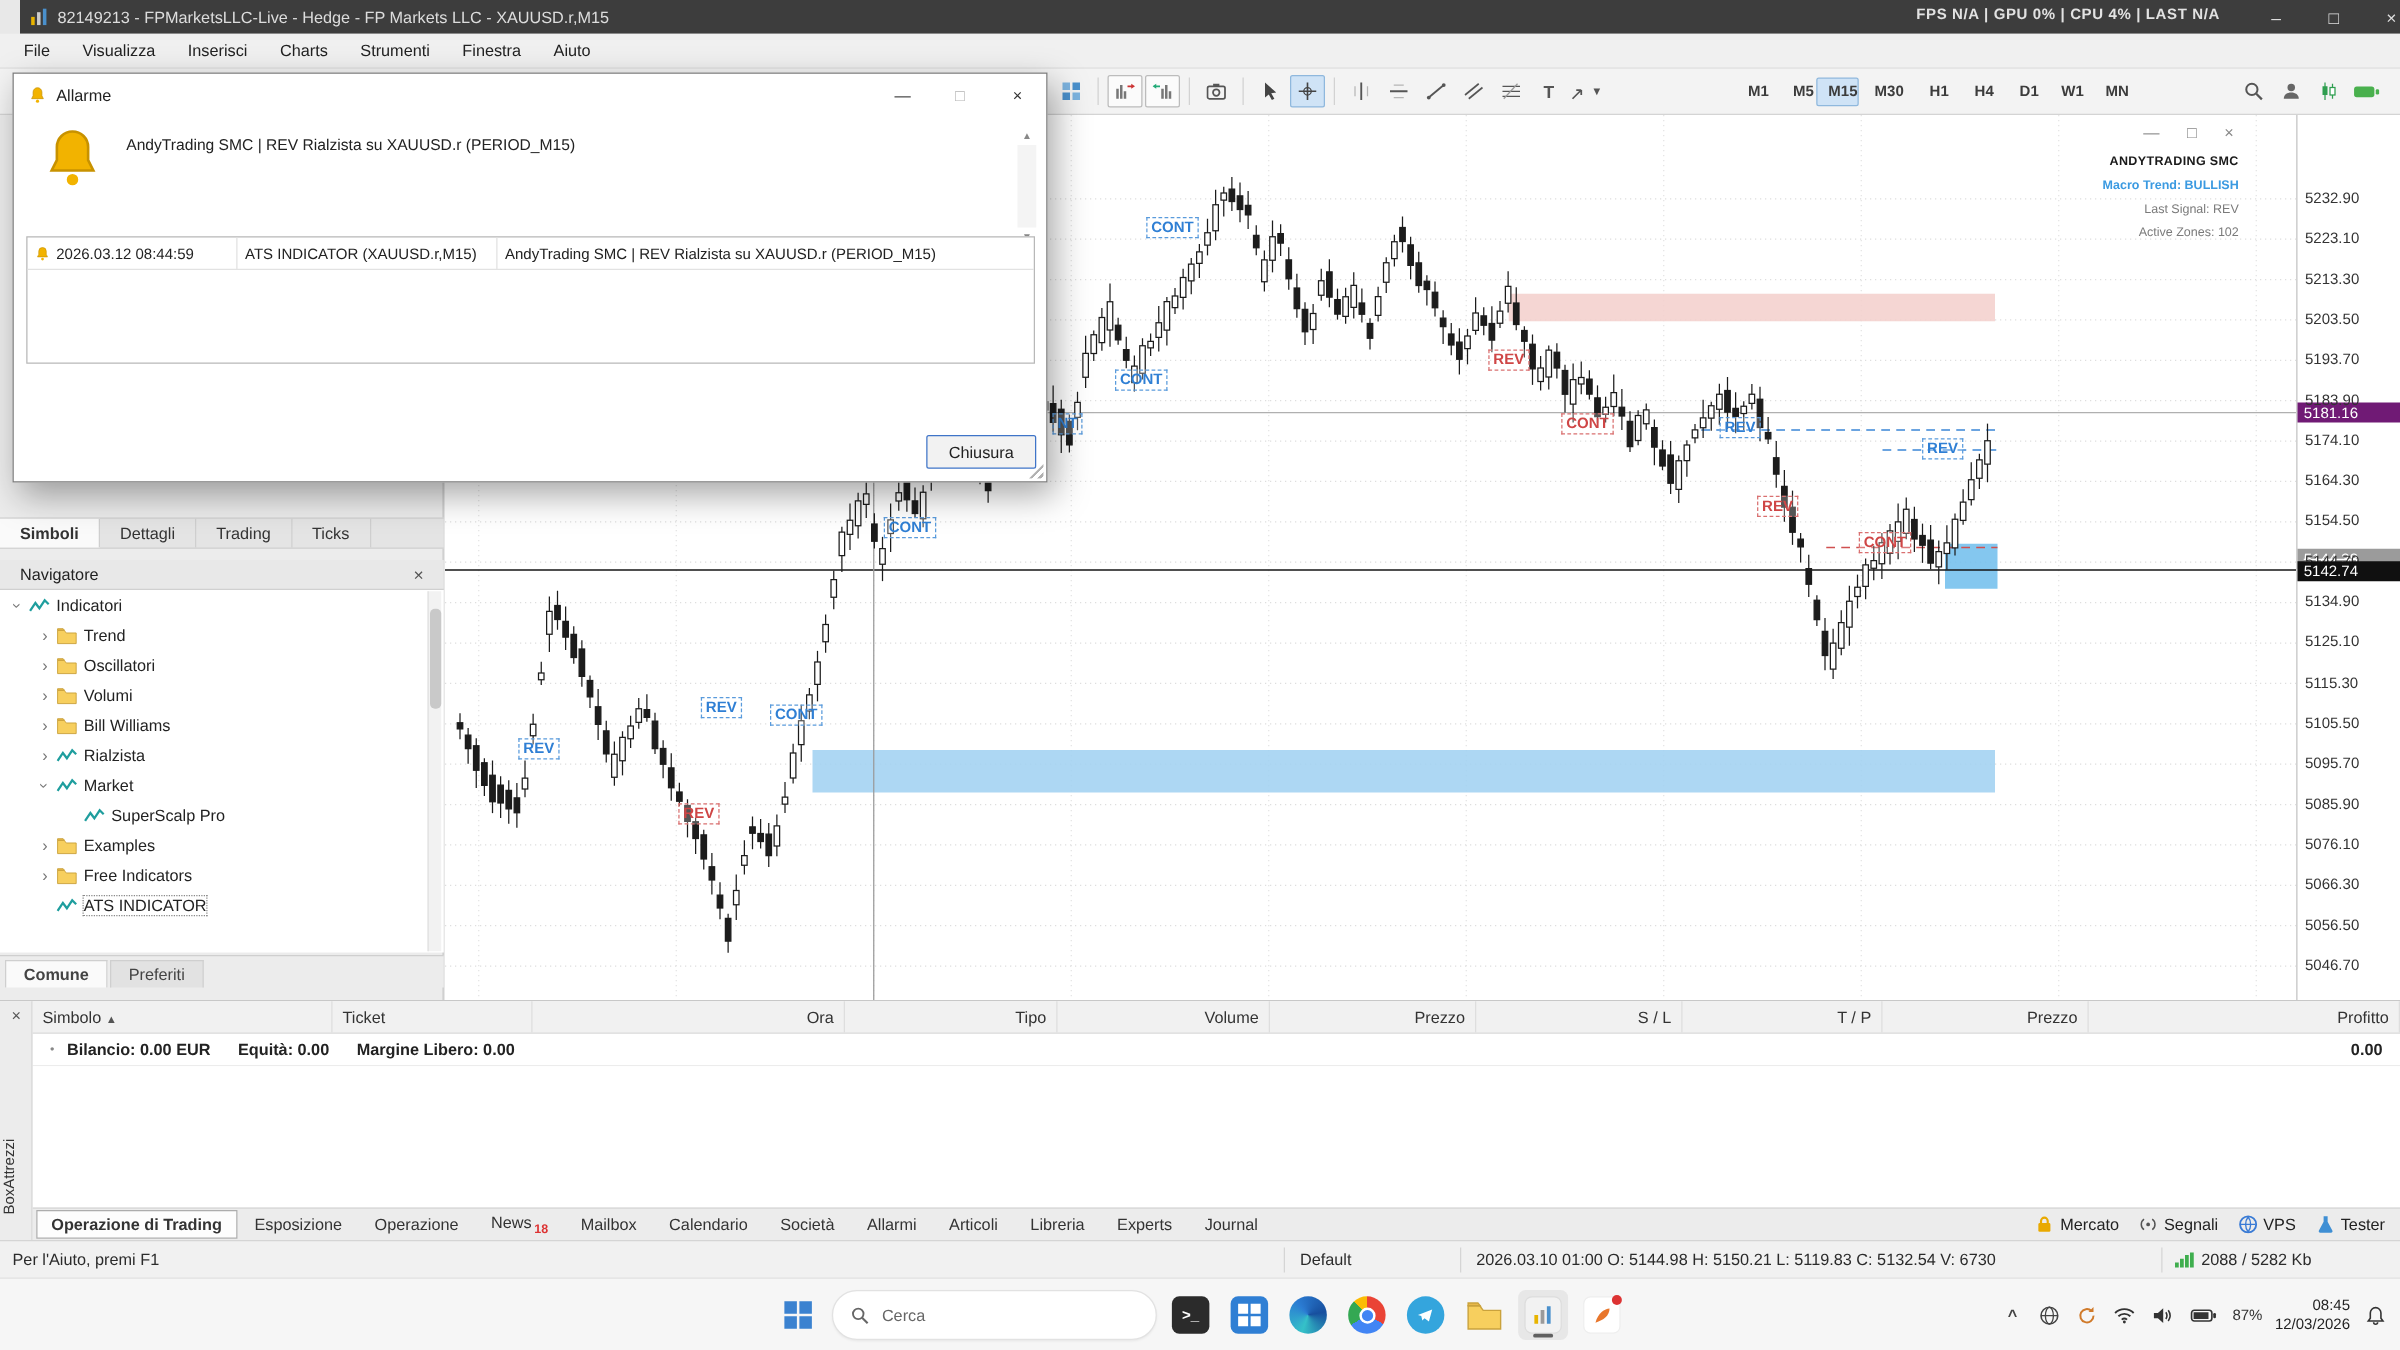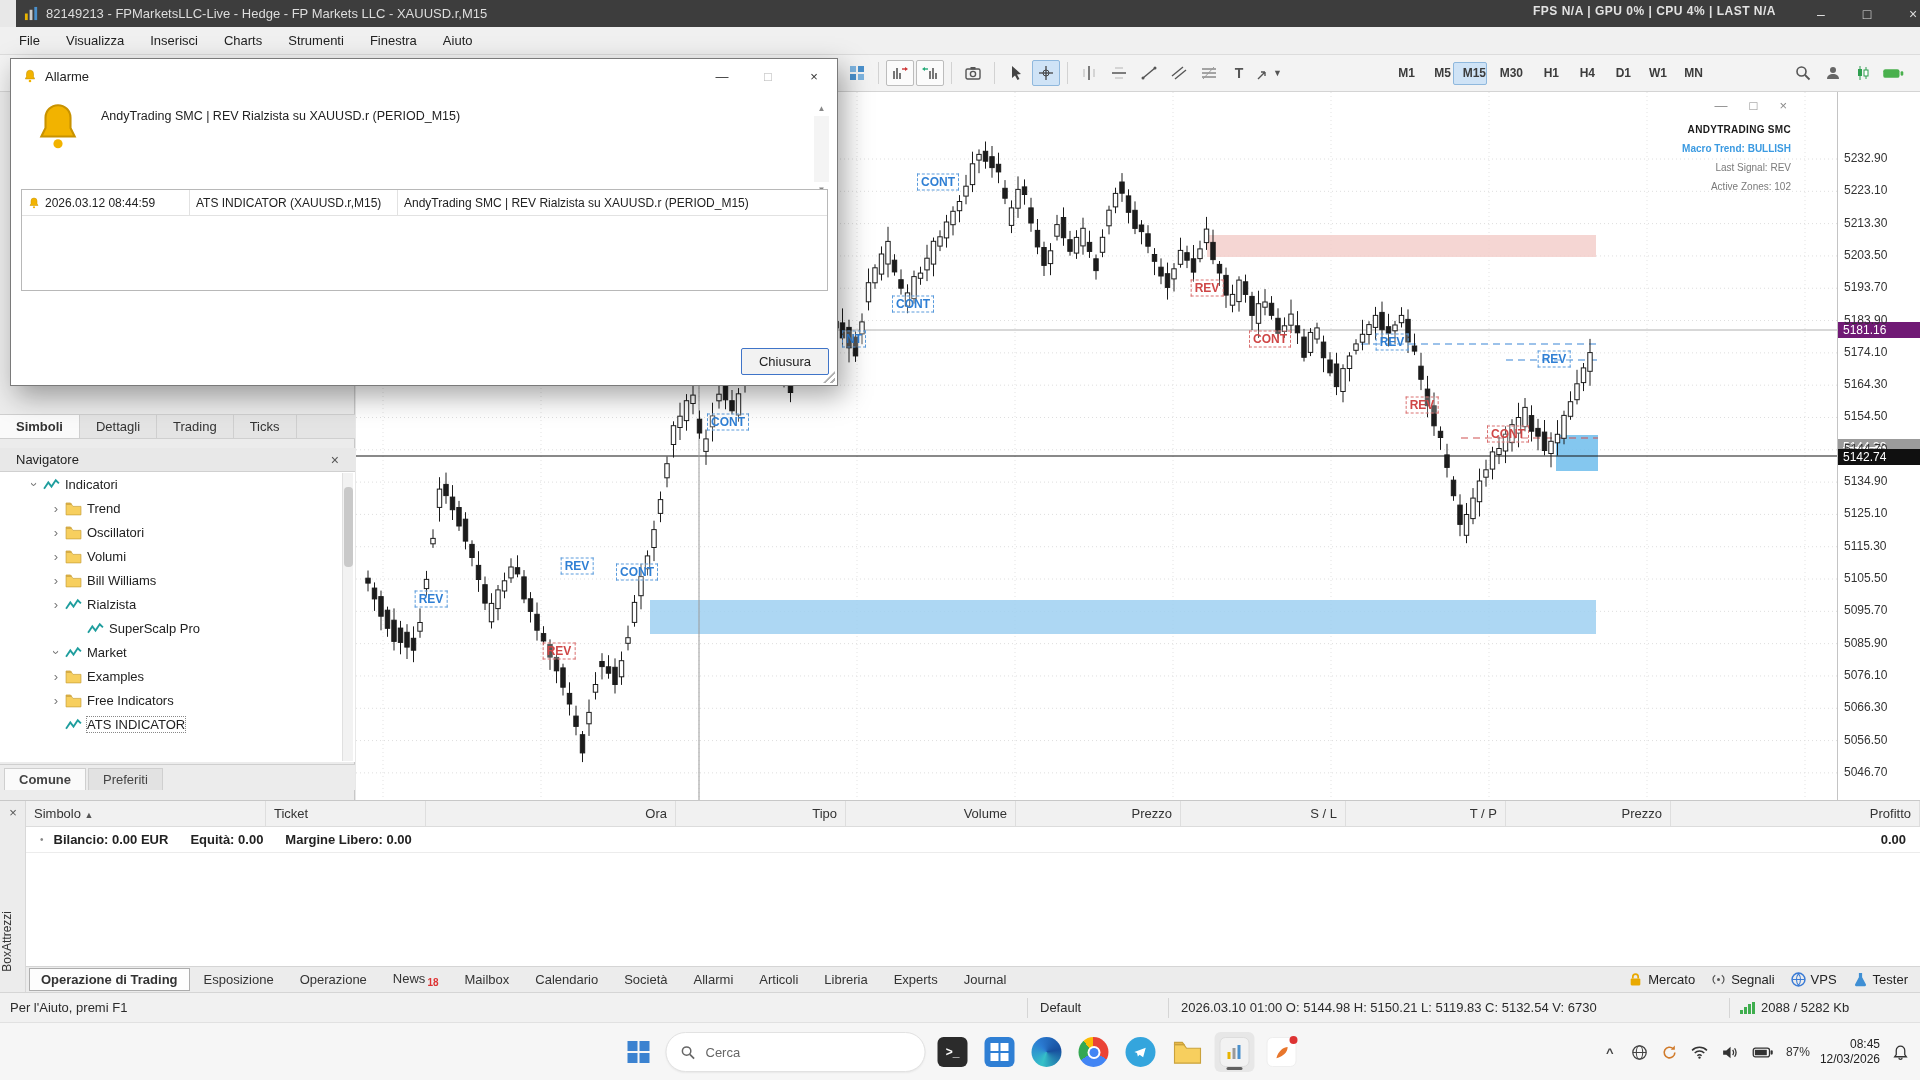--- a/index.html
+++ b/index.html
@@ -34,21 +34,21 @@
   .dd-chev { font-size:9px; color:#555; margin-left:1px; }
 
   
   .leftpanel { position:absolute; left:0; top:92px; width:355px; height:708px; background:#ececec; border-right:1px solid #c8c8c8; }
   .lp-tabs { position:absolute; left:0; top:322px; width:355px; height:25px; display:flex; background:#e4e4e4; border-top:1px solid #cfcfcf; border-bottom:1px solid #cfcfcf; }
   .lp-tab { padding:0 16px; display:flex; align-items:center; font-size:13px; color:#333; border-right:1px solid #cfcfcf; }
   .lp-tab.active { background:#fafafa; font-weight:bold; }
   .nav-header { position:absolute; left:0; top:356px; width:355px; height:24px; background:#e8e8e8; border-bottom:1px solid #d0d0d0; display:flex; align-items:center; padding:0 16px; font-size:13px; color:#222;gap:44px; }
   .nav-header .x { margin-left:auto; color:#555; font-size:14px; }
   .tree { position:absolute; left:0; top:380px; width:355px; height:290px; background:#fff; overflow:hidden; }
-  .tree-item { height:24px; display:flex; align-items:center; font-size:13px; color:#222; white-space:nowrap;margin-left:20px; }
+  .tree-item { height:24px; display:flex; align-items:center; font-size:13px; color:#222; white-space:nowrap; }
   .tree-item.focus .tl { outline:1px dotted #888; }
   .tw { width:16px; flex:none; text-align:center; color:#777; font-size:13px; }
   .tw.open { transform:rotate(90deg); display:inline-block; }
   .ticon { width:17px; height:15px; margin:0 5px 0 1px; flex:none; }
   .tree-scroll { position:absolute; right:1px; top:381px; width:11px; height:288px; background:#f2f2f2; border-left:1px solid #e0e0e0; }
   .tree-thumb { position:absolute; left:1px; top:14px; width:9px; height:80px; background:#c9c9c9; border-radius:4px; }
   .lp-bottom-tabs { position:absolute; left:0; top:672px; width:355px; height:26px; display:flex; background:#ececec; border-top:1px solid #cfcfcf; align-items:flex-end; padding-left:4px; }
   .lpb-tab { padding:3px 14px; font-size:13px; color:#444; border:1px solid #cfcfcf; border-bottom:none; background:#e2e2e2; margin-right:2px; }
   .lpb-tab.active { background:#fafafa; font-weight:bold; }
 
@@ -359,33 +359,33 @@
           </svg>
           <span class="tl">Bill Williams</span>
         </div>
         <div class="tree-item" style="padding-left:28px">
           <span class="tw">›</span>
           <svg class="ticon" viewBox="0 0 16 14">
             <polyline points="1,11 5,5 8,9 12,3 15,6" fill="none" stroke="#1f9e9e" stroke-width="1.7"></polyline>
           </svg>
           <span class="tl">Rialzista</span>
         </div>
+        <div class="tree-item" style="padding-left:28px">
+          <span class="tw open">›</span>
+          <svg class="ticon" viewBox="0 0 16 14">
+            <polyline points="1,11 5,5 8,9 12,3 15,6" fill="none" stroke="#1f9e9e" stroke-width="1.7"></polyline>
+          </svg>
+          <span class="tl">Market</span>
+        </div>
         <div class="tree-item" style="padding-left:50px">
           <span class="tw"></span>
           <svg class="ticon" viewBox="0 0 16 14">
             <polyline points="1,11 5,5 8,9 12,3 15,6" fill="none" stroke="#1f9e9e" stroke-width="1.7"></polyline>
           </svg>
           <span class="tl">SuperScalp Pro</span>
-        </div>
-        <div class="tree-item" style="padding-left:28px">
-          <span class="tw open">›</span>
-          <svg class="ticon" viewBox="0 0 16 14">
-            <polyline points="1,11 5,5 8,9 12,3 15,6" fill="none" stroke="#1f9e9e" stroke-width="1.7"></polyline>
-          </svg>
-          <span class="tl">Market</span>
         </div>
         <div class="tree-item" style="padding-left:28px">
           <span class="tw">›</span>
           <svg class="ticon" viewBox="0 0 16 14">
             <path d="M1 3h5l1.5 2H15v8H1z" fill="#f7cf5e" stroke="#caa23c" stroke-width=".7"></path>
             <path d="M1 3V1.8h4.2L6.2 3z" fill="#e8b84a" stroke="#caa23c" stroke-width=".7"></path>
           </svg>
           <span class="tl">Examples</span>
         </div>
         <div class="tree-item" style="padding-left:28px">

